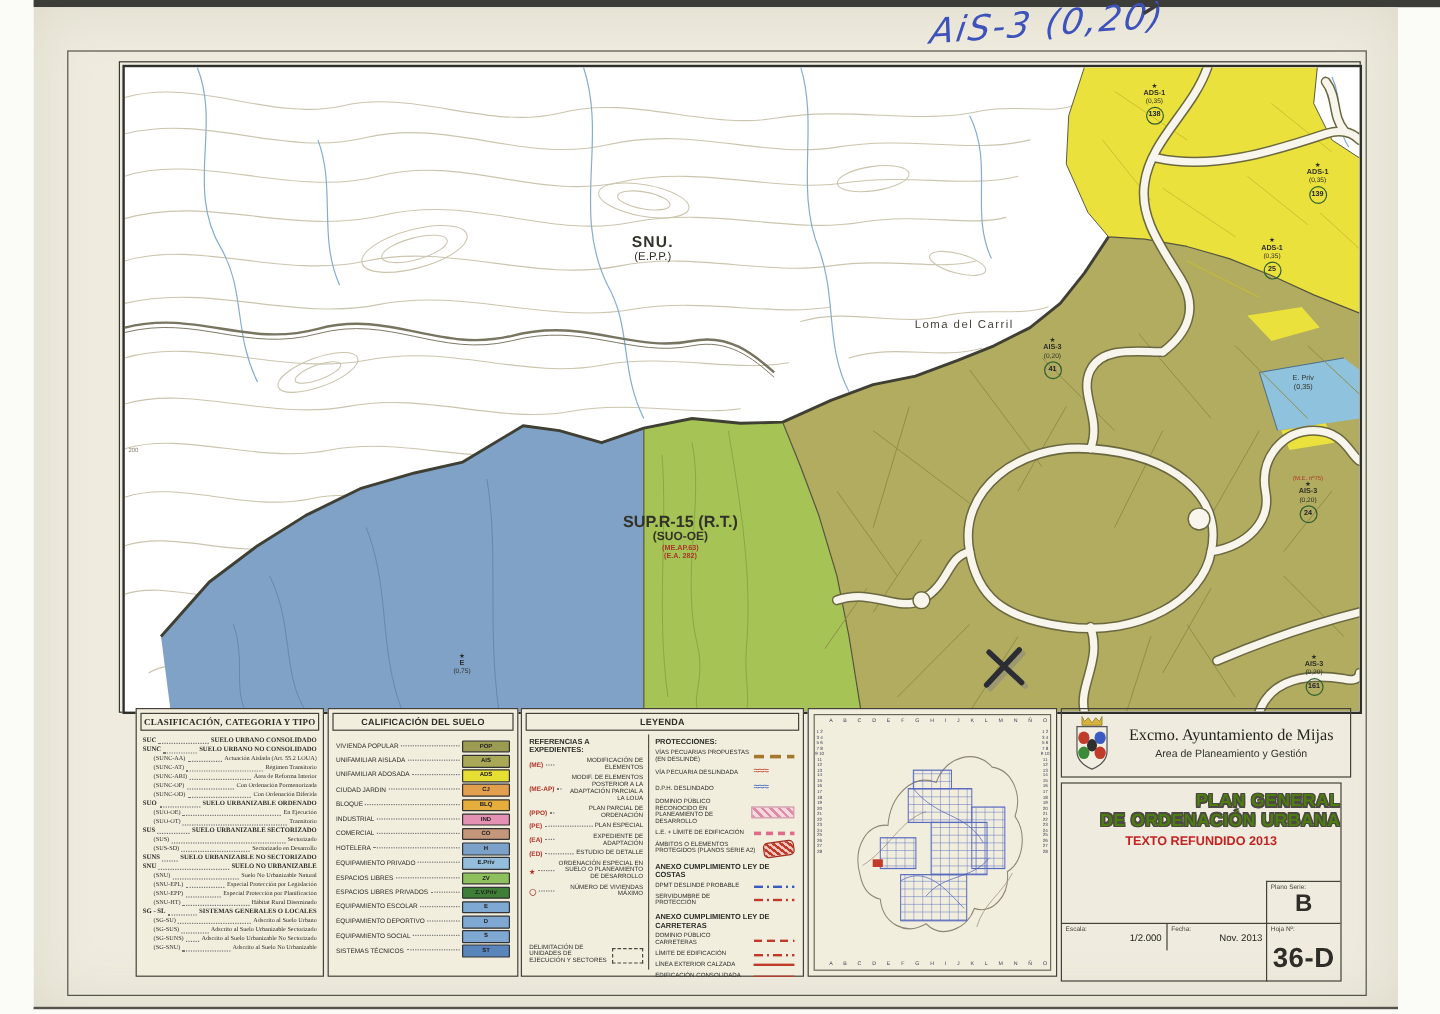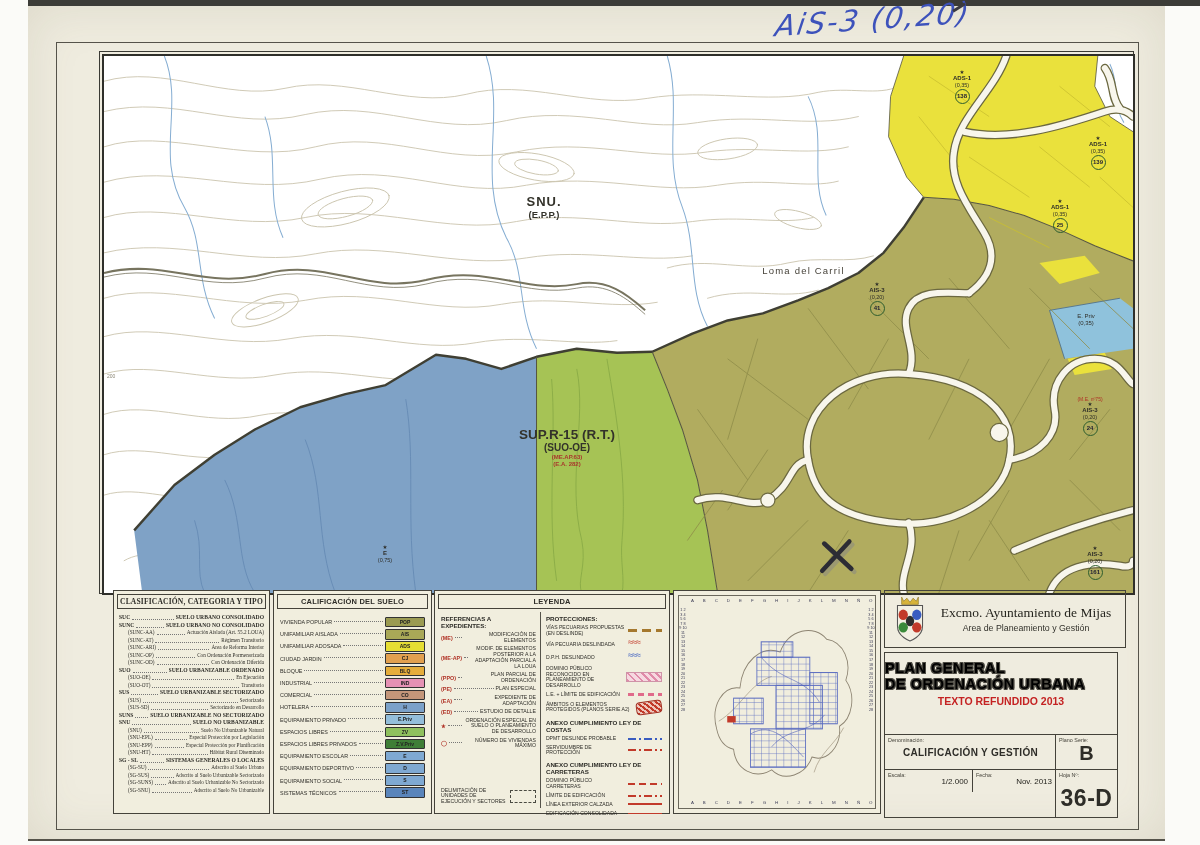--- a/index.html
+++ b/index.html
@@ -14,21 +14,21 @@
        font-style:italic;font-size:29px;color:#3d52bb;transform:rotate(-4deg) skewX(-12deg);
        letter-spacing:2px;white-space:nowrap;}
 
   
   .map-frame{position:absolute;left:71px;top:45px;width:1029px;height:537px;border:1px solid #3a3a34;padding:2px;}
   .map-inner{position:relative;width:100%;height:100%;border:2px solid #2f2f2a;overflow:hidden;background:#ffffff;}
   .map-inner svg.mapsvg{position:absolute;left:0;top:0;width:100%;height:100%;}
   .map-label{position:absolute;text-align:center;color:#33322a;}
   .lbl-snu{left:395px;top:139px;width:90px;}
   .lbl-snu .l1{font-size:13px;font-weight:bold;letter-spacing:1px;line-height:14px;}
-  .lbl-snu .l2{font-size:9.5px;font-weight:bold;line-height:11px;}
+  .lbl-snu .l2{font-size:9.5px;font-weight:normal;line-height:11px;}
   .lbl-loma{left:642px;top:209px;width:115px;font-size:9.5px;letter-spacing:1.2px;color:#47433a;}
   .lbl-sup{left:397px;top:371px;width:132px;}
   .lbl-sup .l1{font-size:13.5px;font-weight:bold;line-height:15px;}
   .lbl-sup .l2{font-size:10px;font-weight:bold;line-height:12px;}
   .lbl-sup .l3,.lbl-sup .l4{font-size:6px;font-weight:bold;color:#a8382c;line-height:7px;}
   .lbl-epriv{left:953px;top:257px;width:58px;font-size:6px;color:#31302a;line-height:7px;}
   .lbl-contour{left:3px;top:317px;width:20px;font-size:5px;color:#8a8574;text-align:left;}
   .zmark{position:absolute;width:44px;text-align:center;color:#2e2e28;}
   .zmark .ref{font-size:5px;line-height:6px;color:#b03226;min-height:0;}
   .zmark .ref:empty{display:none;}
@@ -99,22 +99,22 @@
   
   .tb-wrap{position:absolute;left:856px;top:584px;width:234px;height:228px;}
   .tb-watermark{position:absolute;left:4px;top:34px;font-size:62px;font-weight:bold;letter-spacing:5px;
                 color:rgba(60,60,52,.10);z-index:0;font-family:"Liberation Serif",serif;}
   .tb-header{position:absolute;left:0;top:0;width:232px;height:56px;border:1px solid #44423a;
              display:flex;align-items:center;padding:0 4px;z-index:1;}
   .tb-header .org-col{flex:1;text-align:center;}
   .org-name{font-family:"Liberation Serif",serif;font-size:13.5px;color:#26251f;}
   .org-dept{font-size:8.8px;color:#33322c;margin-top:2px;}
   .tb-main{position:absolute;left:0;top:62px;width:232px;height:164px;border:1px solid #44423a;z-index:1;}
-  .tb-title{margin-top:7px;text-align:left;font-weight:bold;font-size:14.5px;letter-spacing:.5px;line-height:16px;
-            color:#000000;text-shadow:-1px 0 #4c4a42,1px 0 #4c4a42,0 -1px #4c4a42,0 1px #4c4a42,
+  .tb-title{margin-top:7px;text-align:right;font-weight:bold;font-size:14.5px;letter-spacing:.5px;line-height:16px;
+            color:#4d7c0f;text-shadow:-1px 0 #4c4a42,1px 0 #4c4a42,0 -1px #4c4a42,0 1px #4c4a42,
             -1px -1px #4c4a42,1px 1px #4c4a42,-1px 1px #4c4a42,1px -1px #4c4a42;}
   .tb-sub{text-align:center;font-size:10.5px;font-weight:bold;color:#c42222;margin-top:3px;}
   .tb-cell-label{font-size:5.4px;color:#44423a;padding:2px 0 0 3px;}
   .tb-denom{position:absolute;left:0;top:81px;right:61px;height:35px;border-top:1px solid #44423a;}
   .tb-denom .val{text-align:center;font-weight:bold;font-size:10px;margin-top:4px;letter-spacing:.3px;}
   .tb-plano{position:absolute;right:0;top:81px;width:61px;height:35px;border-top:1px solid #44423a;border-left:1px solid #44423a;}
   .tb-plano .val{text-align:center;font-weight:bold;font-size:20px;line-height:20px;}
   .tb-row3{position:absolute;left:0;top:116px;right:61px;height:22px;border-top:1px solid #44423a;display:flex;}
   .tb-esc{flex:1.05;border-right:1px solid #44423a;position:relative;}
   .tb-fec{flex:1;position:relative;}
@@ -753,24 +753,20 @@
       </svg>
       <div class="org-col">
         <div class="org-name">Excmo. Ayuntamiento de Mijas</div>
         <div class="org-dept">Area de Planeamiento y Gestión</div>
       </div>
     </div>
     <div class="tb-main">
       <div class="tb-title">PLAN GENERAL</div>
       <div class="tb-title" style="margin-top:0;">DE ORDENACIÓN URBANA</div>
       <div class="tb-sub">TEXTO REFUNDIDO 2013</div>
-      <div class="tb-denom">
-        <div class="tb-cell-label">Denominación:</div>
-        <div class="val">CALIFICACIÓN Y GESTIÓN</div>
-      </div>
       <div class="tb-plano">
         <div class="tb-cell-label">Plano Serie:</div>
         <div class="val">B</div>
       </div>
       <div class="tb-row3">
         <div class="tb-esc">
           <div class="tb-cell-label">Escala:</div>
           <div class="val">1/2.000</div>
         </div>
         <div class="tb-fec">

